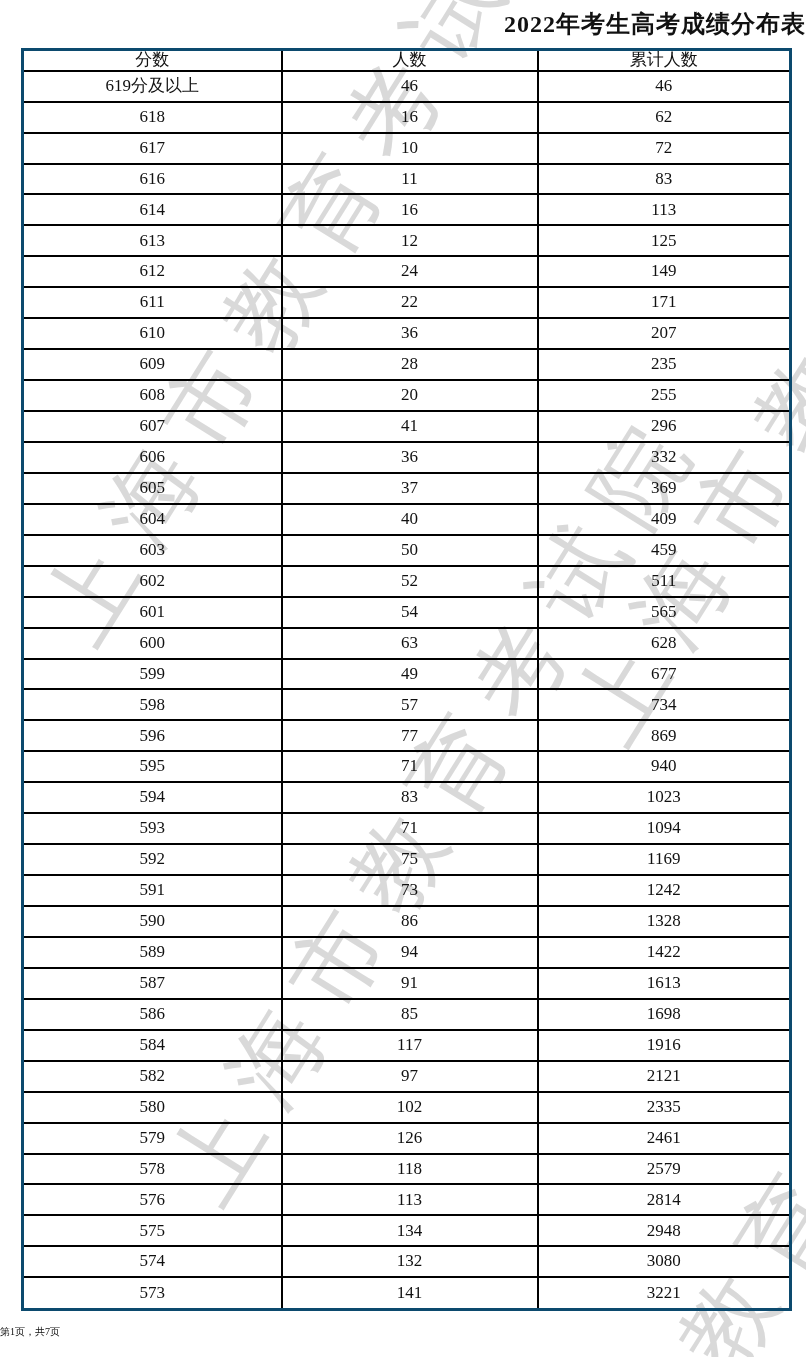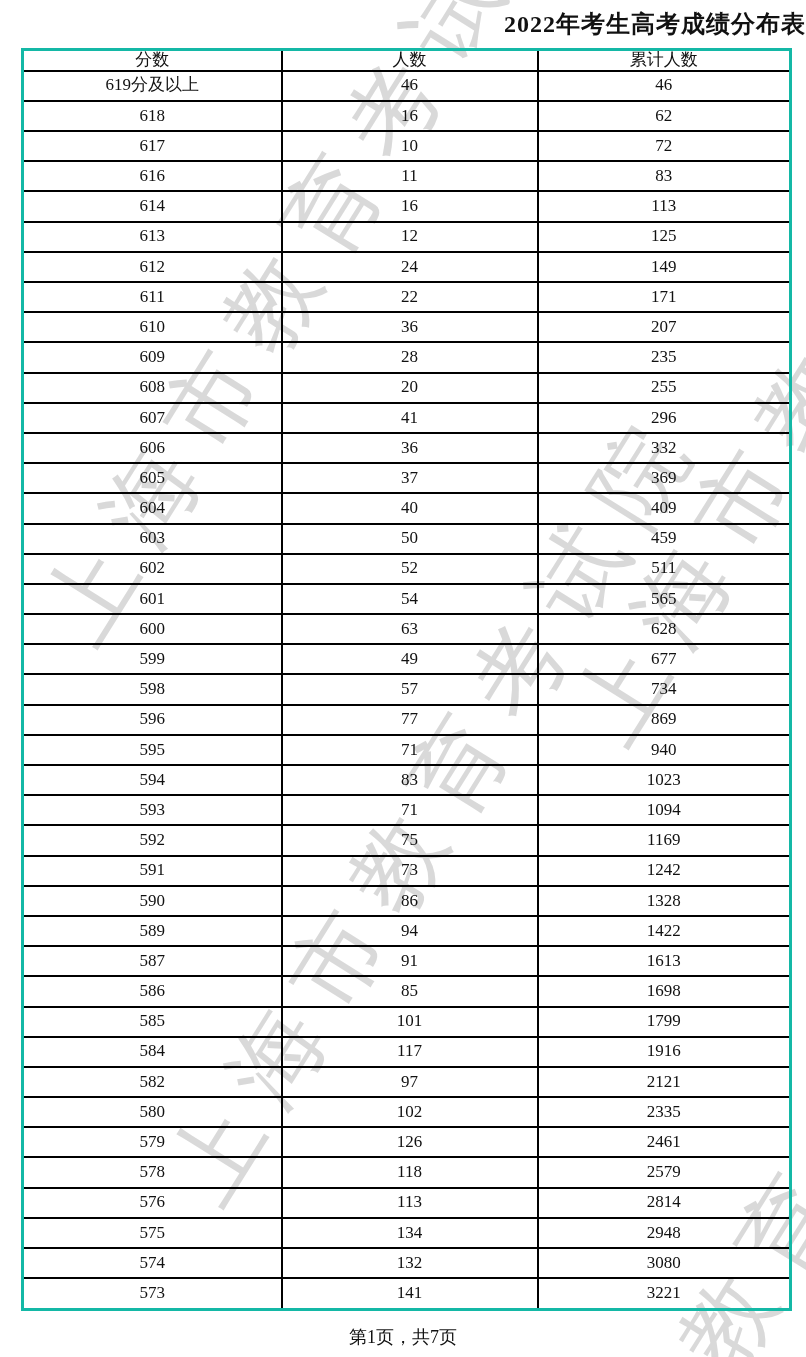--- a/index.html
+++ b/index.html
@@ -58,32 +58,31 @@
   table.score-table th,
   table.score-table td {
     border: 2px solid #000000;
     text-align: center;
     vertical-align: middle;
     font-size: 17px;
     font-weight: normal;
     padding: 0;
     line-height: 1.1;
   }
-  table.score-table { border: 3px solid #14b8a6; }
+  table.score-table { border: 3px solid #0c4a6e; }
   col.c1 { width: 259px; }
   col.c2 { width: 256px; }
   col.c3 { width: 253px; }
   
   .footer {
     position: absolute;
     top: 1325px;
     left: 0;
     width: 100%;
-    text-align: center;
-    font-size: 18px;
+    font-size: 10px;
     z-index: 2;
   }
 </style>
 </head>
 <body>
 
 <div class="page">
 
   <div class="wm wm1">上海市教育考试院</div>
   <div class="wm wm2">上海市教育考试院</div>
@@ -255,25 +254,20 @@
           <td>587</td>
           <td>91</td>
           <td>1613</td>
         </tr>
         <tr>
           <td>586</td>
           <td>85</td>
           <td>1698</td>
         </tr>
         <tr>
-          <td>585</td>
-          <td>101</td>
-          <td>1799</td>
-        </tr>
-        <tr>
           <td>584</td>
           <td>117</td>
           <td>1916</td>
         </tr>
         <tr>
           <td>582</td>
           <td>97</td>
           <td>2121</td>
         </tr>
         <tr>

